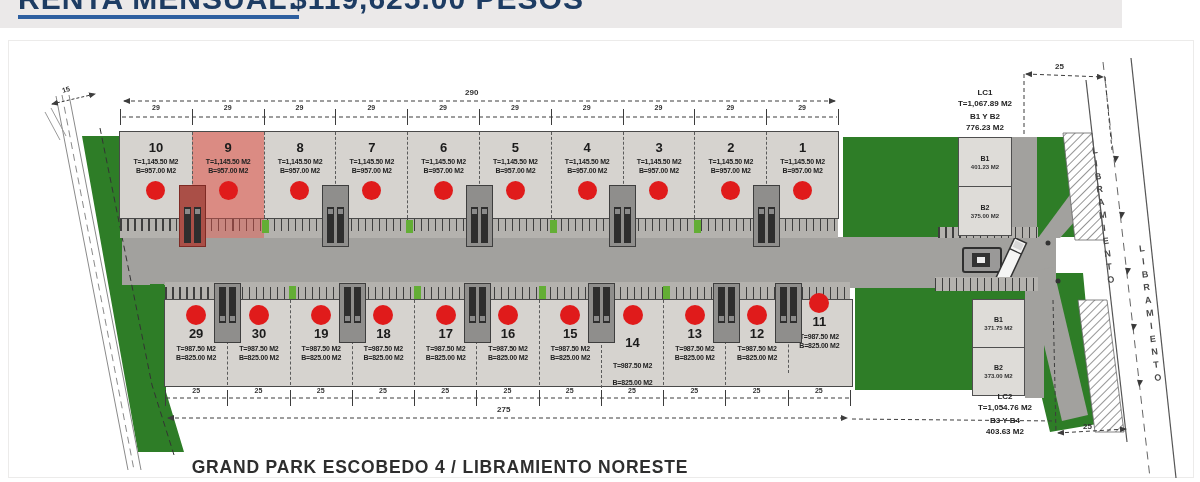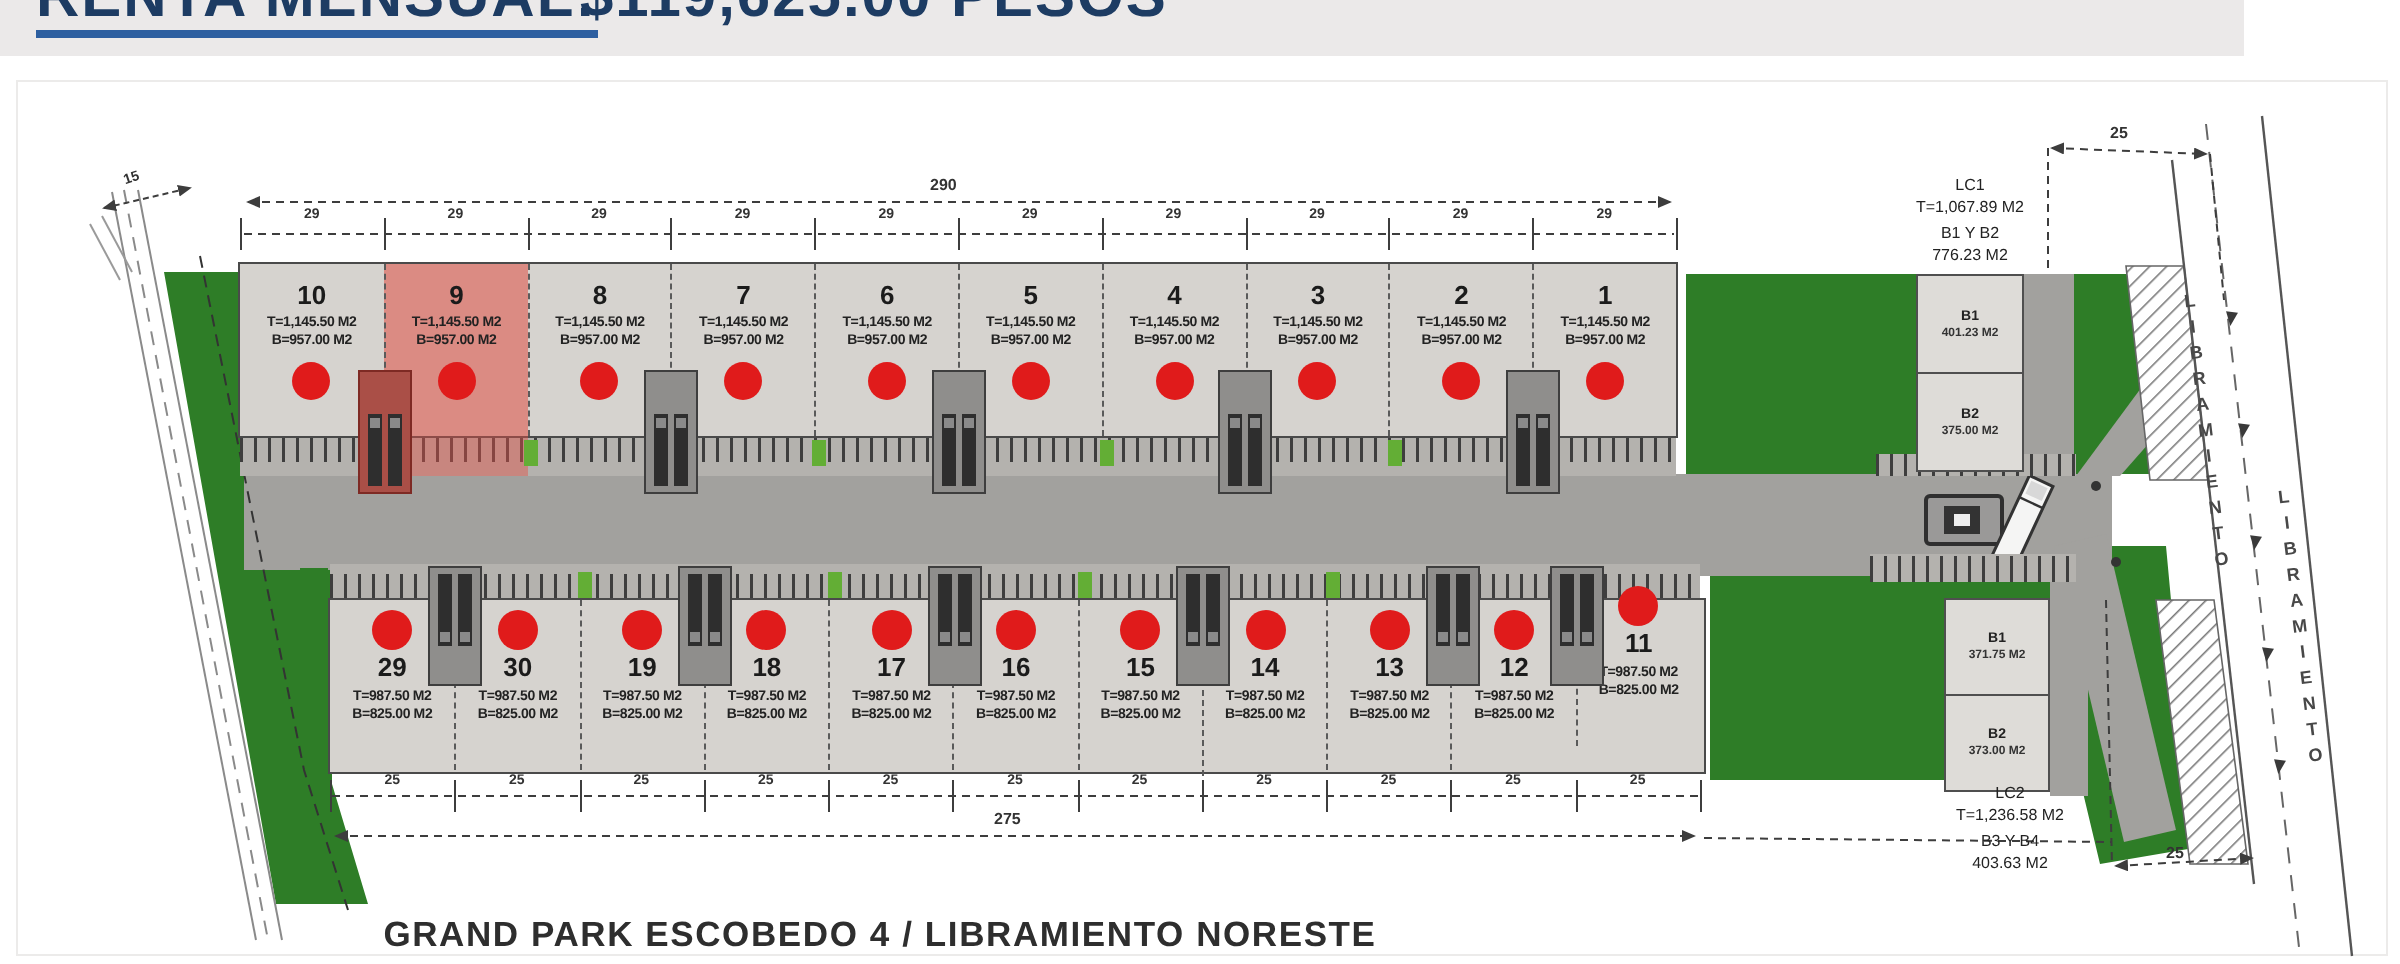--- a/index.html
+++ b/index.html
@@ -49,21 +49,21 @@
 
   
   .blockcol{position:absolute;border:1.5px solid #4f4f4f;background:#dedcd8;box-sizing:border-box;display:flex;flex-direction:column;}
   .cell{flex:1;display:flex;flex-direction:column;align-items:center;justify-content:center;}
   .cell + .cell{border-top:1.5px solid #4f4f4f;}
   .bname{font-size:7px;font-weight:bold;color:#222;line-height:9px;}
   .barea{font-size:6px;font-weight:bold;color:#333;line-height:8px;white-space:nowrap;}
 
   
   .lcpanel{position:absolute;text-align:center;color:#222;}
-  .lcpanel div{font-size:8px;line-height:10.5px;font-weight:normal;white-space:nowrap;}
+  .lcpanel div{font-size:8px;line-height:10.5px;font-weight:bold;white-space:nowrap;}
   .lcpanel .gap{margin-top:3px;}
 
   
   .dim{position:absolute;font-size:8px;font-weight:bold;color:#333;white-space:nowrap;}
   .seg{position:absolute;font-size:7px;font-weight:bold;color:#333;text-align:center;}
   .tick{position:absolute;width:1px;height:16px;background:#3d3d3d;}
 
   
   .roadname{position:absolute;writing-mode:vertical-rl;text-orientation:upright;font-size:9px;font-weight:bold;letter-spacing:3px;color:#484848;transform:rotate(-7deg);}
 
@@ -194,21 +194,21 @@
   </div>
 
   <div class="lcpanel" style="left:925px;top:60px;width:120px;">
     <div>LC1</div>
     <div>T=1,067.89 M2</div>
     <div class="gap">B1 Y B2</div>
     <div>776.23 M2</div>
   </div>
   <div class="lcpanel" style="left:950px;top:364px;width:110px;">
     <div>LC2</div>
-    <div>T=1,236.58 M2</div>
+    <div>T=1,054.76 M2</div>
     <div class="gap">B3 Y B4</div>
     <div>403.63 M2</div>
   </div>
 
   <div class="dim" style="left:465px;top:60px;">290</div>
   <div class="dim" style="left:497px;top:377px;">275</div>
   <div class="dim" style="left:62px;top:58px;transform:rotate(-18deg);font-size:7px;">15</div>
   <div class="dim" style="left:1055px;top:34px;">25</div>
   <div class="dim" style="left:1083px;top:394px;">25</div>
 
@@ -312,21 +312,21 @@
       <div class="unum">16</div>
       <div class="uarea">T=987.50 M2</div>
       <div class="uarea">B=825.00 M2</div>
     </div>
     <div class="unit unit-bottom sep" style="left: 538.636px; top: 272px; width: 62.2727px; height: 85px;">
       <div class="dot" style="background: rgb(224, 27, 27);"></div>
       <div class="unum">15</div>
       <div class="uarea">T=987.50 M2</div>
       <div class="uarea">B=825.00 M2</div>
     </div>
-    <div class="unit unit-bottom sep" style="left: 600.909px; top: 272px; width: 62.2727px; height: 88px;">
+    <div class="unit unit-bottom sep" style="left: 600.909px; top: 272px; width: 62.2727px; height: 88px; justify-content: space-between;">
       <div class="dot" style="background: rgb(224, 27, 27);"></div>
       <div class="unum">14</div>
       <div class="uarea">T=987.50 M2</div>
       <div class="uarea">B=825.00 M2</div>
     </div>
     <div class="unit unit-bottom sep" style="left: 663.182px; top: 272px; width: 62.2727px; height: 85px;">
       <div class="dot" style="background: rgb(224, 27, 27);"></div>
       <div class="unum">13</div>
       <div class="uarea">T=987.50 M2</div>
       <div class="uarea">B=825.00 M2</div>

